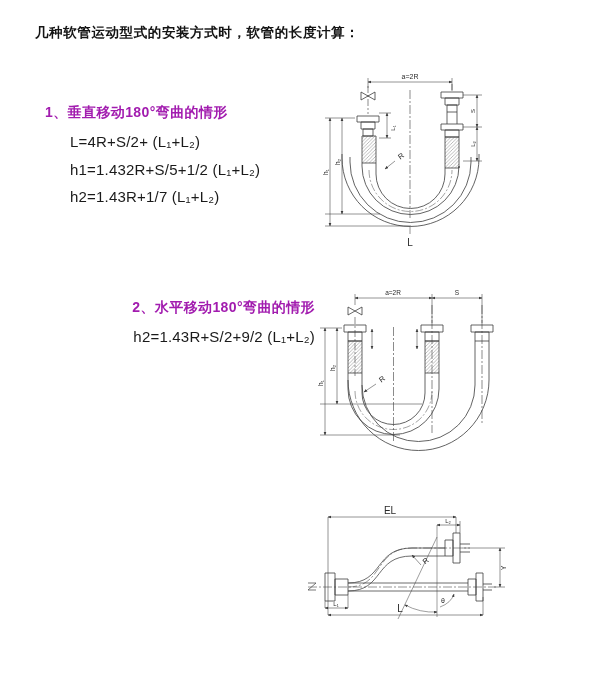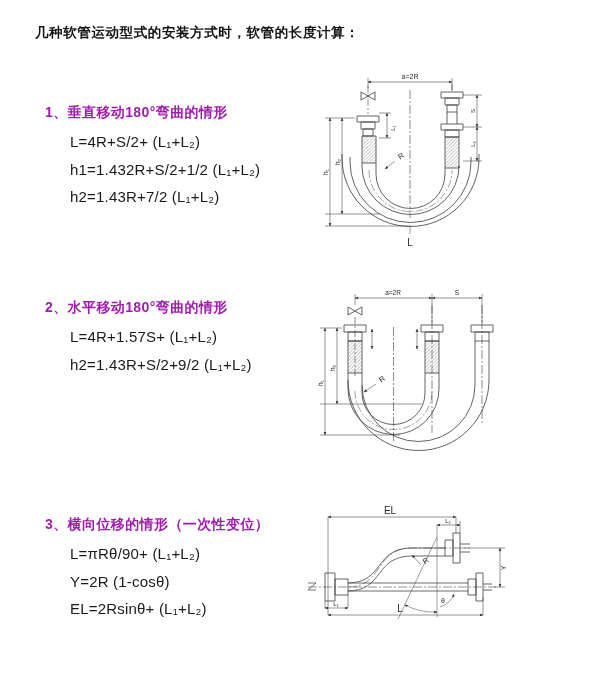--- a/index.html
+++ b/index.html
@@ -9,56 +9,49 @@
     overflow:hidden;margin:0 auto;text-decoration:underline;
   }
   .doc-title{
     position:absolute;left:35px;top:24px;font-size:13.5px;font-weight:bold;
     letter-spacing:0.6px;color:#141414;
   }
   .section{position:absolute;left:45px;width:270px;}
   .sec-heading{font-size:14px;font-weight:bold;color:#a21caf;letter-spacing:0.4px;margin-bottom:6px;}
   .formula{font-size:15px;line-height:27.5px;color:#1a1a1a;padding-left:25px;white-space:nowrap;letter-spacing:0.2px;}
   #sec1{top:104px;}
-  #sec2{top:299px;}
+  #sec2{top:299px;text-align:right;}
   #sec3{top:516px;}
   .diag{position:absolute;}
   #diag1{left:305px;top:66px;}
   #diag2{left:300px;top:283px;}
   #diag3{left:300px;top:497px;}
   svg{display:block;}
   svg line,svg path,svg rect,svg polygon,svg polyline{vector-effect:non-scaling-stroke;}
   svg text{fill:#2a2a2a;font-family:"Liberation Sans","DejaVu Sans",sans-serif;}
 </style>
 </head>
 <body>
 
 <div class="page">
 
   <div class="doc-title">几种软管运动型式的安装方式时，软管的长度计算：</div>
 
   <div class="section" id="sec1">
     <div class="sec-heading">1、垂直移动180°弯曲的情形</div>
     <div class="formula">L=4R+S/2+ (L₁+L₂)</div>
-    <div class="formula">h1=1.432R+S/2+1/2 (L₁+L₂)</div>
-    <div class="formula">h2=1.43R+7/2 (L₁+L₂)</div>
+    <div class="formula">h1=1.432R+S/5+1/2 (L₁+L₂)</div>
+    <div class="formula">h2=1.43R+1/7 (L₁+L₂)</div>
   </div>
 
   <div class="section" id="sec2">
     <div class="sec-heading">2、水平移动180°弯曲的情形</div>
-    <div class="formula">L=4R+1.57S+ (L₁+L₂)</div>
     <div class="formula">h2=1.43R+S/2+9/2 (L₁+L₂)</div>
   </div>
 
-  <div class="section" id="sec3">
-    <div class="sec-heading">3、横向位移的情形（一次性变位）</div>
-    <div class="formula">L=πRθ/90+ (L₁+L₂)</div>
-    <div class="formula">Y=2R (1-cosθ)</div>
-    <div class="formula">EL=2Rsinθ+ (L₁+L₂)</div>
-  </div>
 
   <svg id="diag1" class="diag" width="290" height="192" viewBox="0 0 290 192">
     <defs>
       <marker id="ar1" viewBox="0 0 10 10" refX="9" refY="5" markerWidth="6.5" markerHeight="6.5" orient="auto-start-reverse">
         <path d="M0,1 L10,5 L0,9 z" fill="#3d3d3d"></path>
       </marker>
       <pattern id="hb1" width="3.5" height="3.5" patternUnits="userSpaceOnUse">
         <path d="M0,3.5 L3.5,0" stroke="#777" stroke-width="0.5"></path>
       </pattern>
     </defs>

